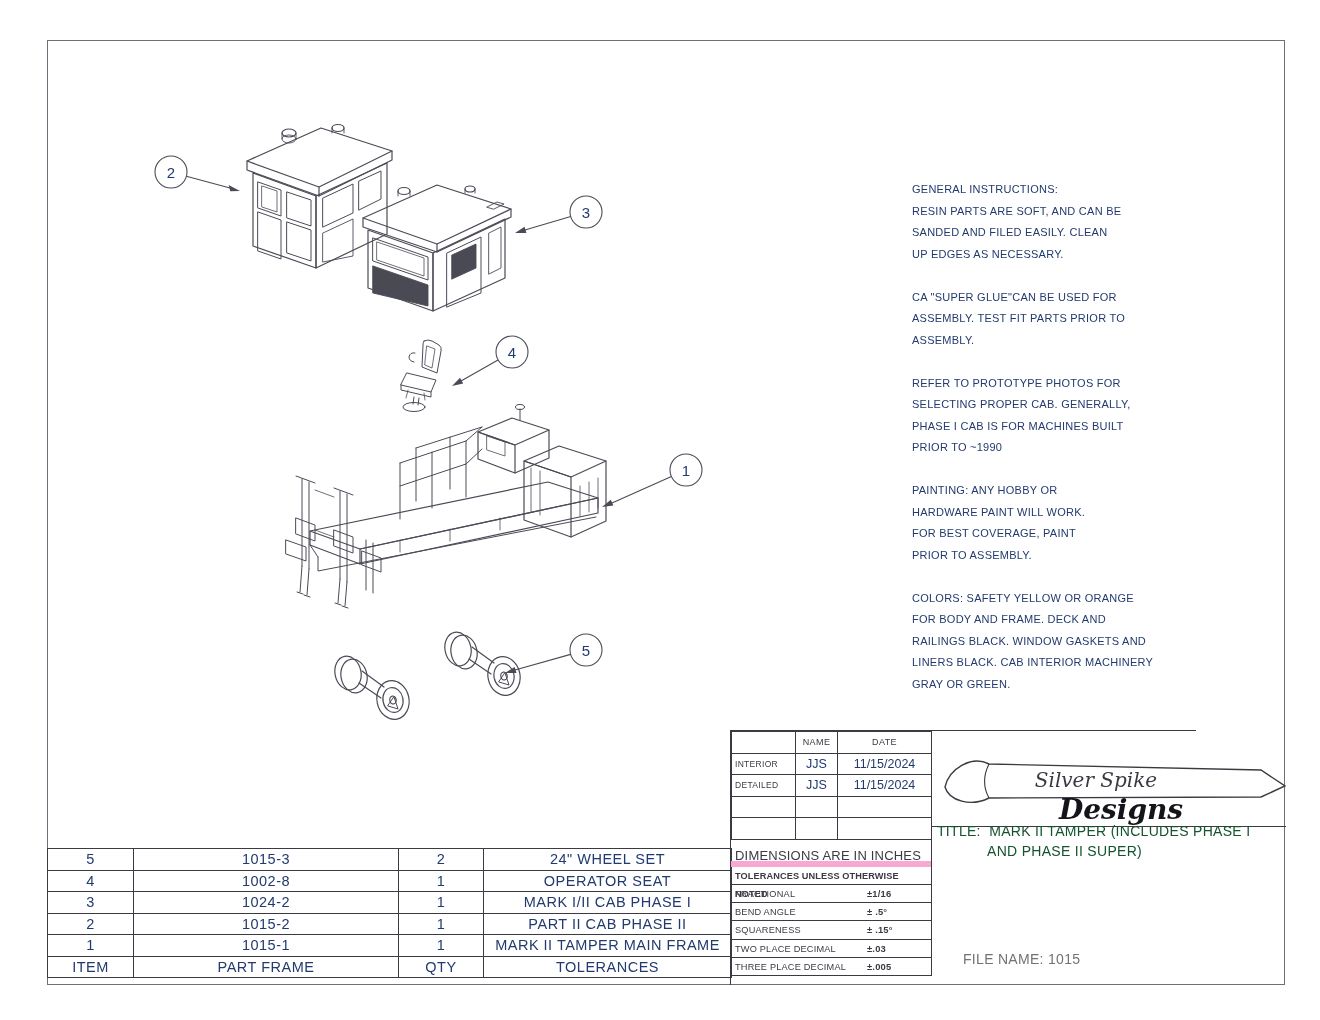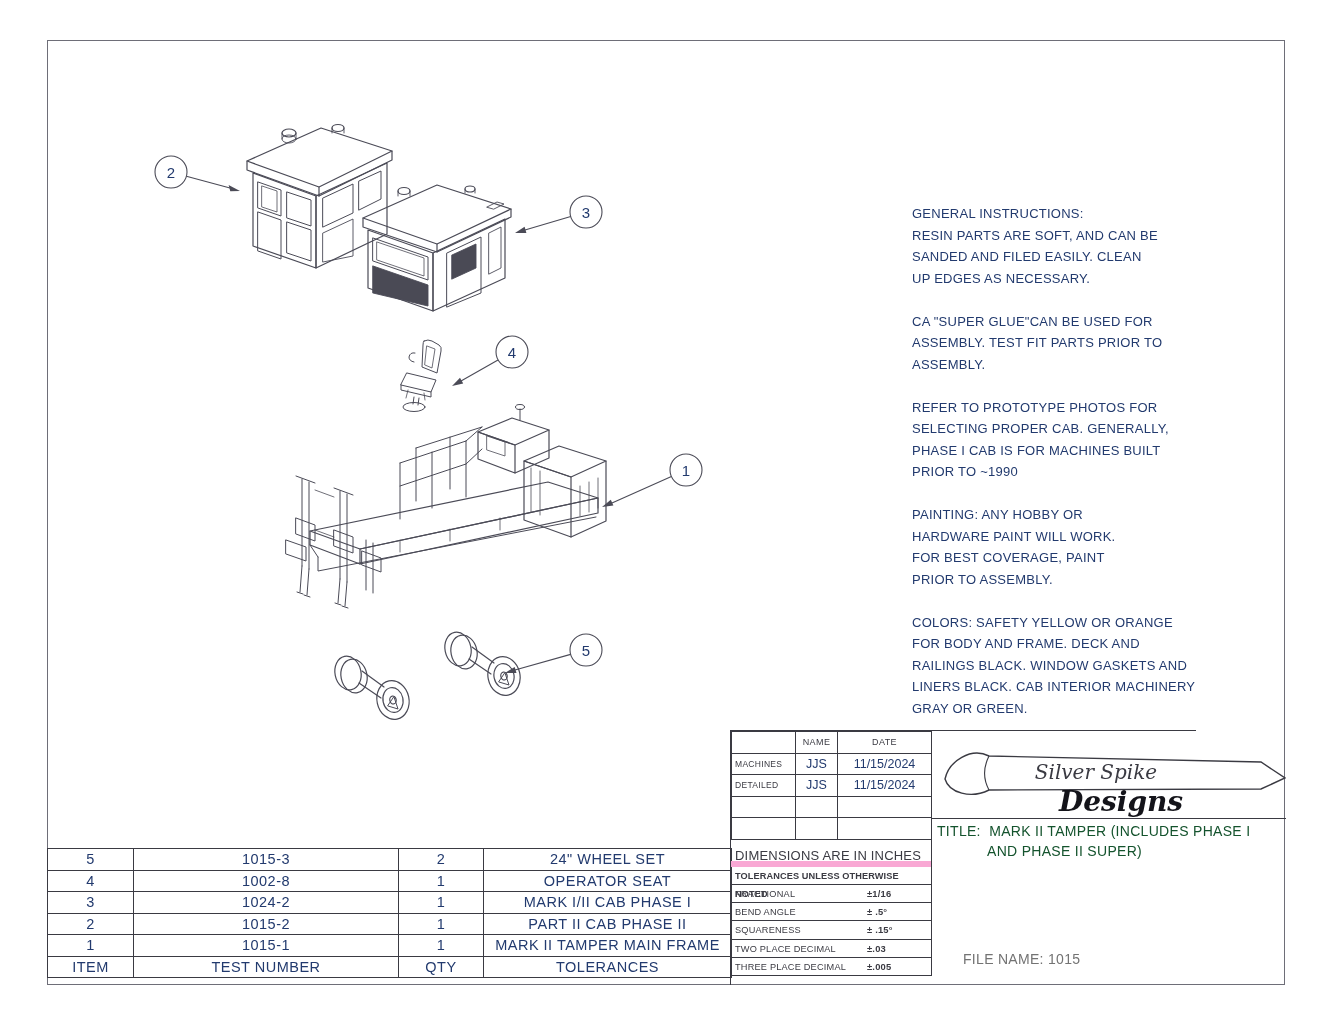--- a/index.html
+++ b/index.html
@@ -10,22 +10,22 @@
   .frame { position:absolute; left:47px; top:40px; width:1238px; height:945px;
            border:1.5px solid #6E6E78; }
 
   .drawing-svg { position:absolute; left:0; top:0; width:1320px; height:1020px; }
 
   .bnum { font-family:"Liberation Sans",sans-serif; font-size:15px; fill:#223A6E;
           stroke:none; text-anchor:middle; }
 
   
   .instructions { position:absolute; left:912px; top:179px; width:385px;
-                  font-size:13px; line-height:21.5px; letter-spacing:0.25px;
-                  color:#223A6E;margin-top:24px; }
+                  font-size:11px; line-height:21.5px; letter-spacing:0.25px;
+                  color:#223A6E; }
   .instructions p { white-space:pre-line; margin:0 0 21.5px 0; }
 
   
   .parts-table { position:absolute; left:47px; top:848px; width:684px;
                  border-collapse:collapse; table-layout:fixed;
                  font-size:14.5px; letter-spacing:0.5px; color:#223A6E; }
   .parts-table td { border:1.2px solid #3A3A42; text-align:center; height:21.5px;
                     padding:0; overflow:hidden; white-space:nowrap; }
 
   
@@ -34,21 +34,21 @@
   .tb-table { position:absolute; left:0; top:0; width:200px; border-collapse:collapse;
               table-layout:fixed; }
   .tb-table td { border:1px solid #3A3A42; height:21.6px; padding:0 3px;
                  overflow:hidden; white-space:nowrap; }
   .tb-table td.hd { font-size:9px; color:#3A3A42; text-align:center; letter-spacing:0.4px; }
   .tb-table td.lbl { font-size:8.5px; color:#3A3A42; letter-spacing:0.3px; }
   .tb-table td.val { font-size:12.5px; color:#223A6E; text-align:center; }
 
   .tb-vline { position:absolute; left:200px; top:0; height:245px; width:0;
               border-left:1.2px solid #3A3A42; }
-  .tb-logo { position:absolute; left:200px; top:0; width:355px; height:88px;
+  .tb-logo { position:absolute; left:200px; top:8px; width:355px; height:88px;
              border-bottom:1.2px solid #3A3A42;text-align:center; }
   .logo-svg { width:355px; height:88px; }
   .logo-script { font-family:"DejaVu Serif", serif; font-style:italic; font-size:20px;
                  fill:#3A3A42; text-anchor:middle; }
   .logo-designs { font-family:"DejaVu Serif", serif; font-style:italic; font-weight:bold;
                   font-size:28px; fill:#14141a; text-anchor:middle; }
 
   .tb-title { position:absolute; left:206px; top:90px; width:345px;
               font-size:14px; line-height:20px; letter-spacing:0.3px; color:#14532d; }
   .tb-title .l2 { padding-left:50px; }
@@ -276,21 +276,21 @@
         <td>PART II CAB PHASE II</td>
       </tr>
       <tr>
         <td>1</td>
         <td>1015-1</td>
         <td>1</td>
         <td>MARK II TAMPER MAIN FRAME</td>
       </tr>
       <tr>
         <td>ITEM</td>
-        <td>TEST NUMBER</td>
+        <td>PART FRAME</td>
         <td>QTY</td>
         <td>TOLERANCES</td>
       </tr>
     </tbody>
   </table>
 
   <div class="title-block">
 
     <table class="tb-table">
       <colgroup>
@@ -298,21 +298,21 @@
           <col style="width:42px">
           <col style="width:94px">
         </colgroup>
       <tbody>
         <tr>
           <td></td>
           <td class="hd">NAME</td>
           <td class="hd">DATE</td>
         </tr>
         <tr>
-          <td class="lbl">MACHINES</td>
+          <td class="lbl">INTERIOR</td>
           <td class="val">JJS</td>
           <td class="val">11/15/2024</td>
         </tr>
         <tr>
           <td class="lbl">DETAILED</td>
           <td class="val">JJS</td>
           <td class="val">11/15/2024</td>
         </tr>
         <tr>
             <td></td>

